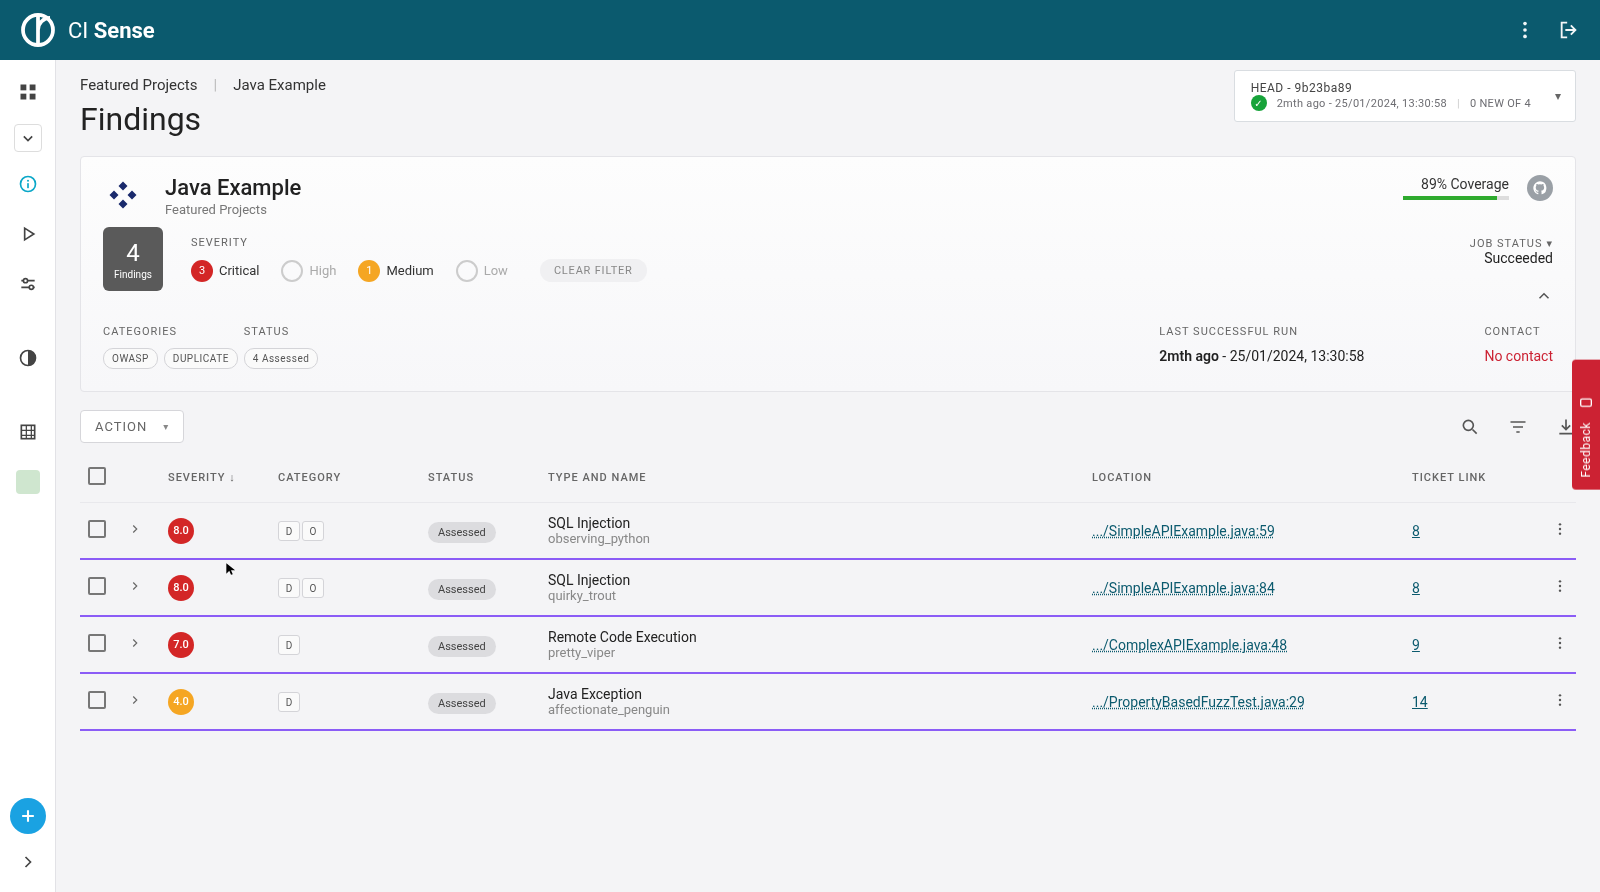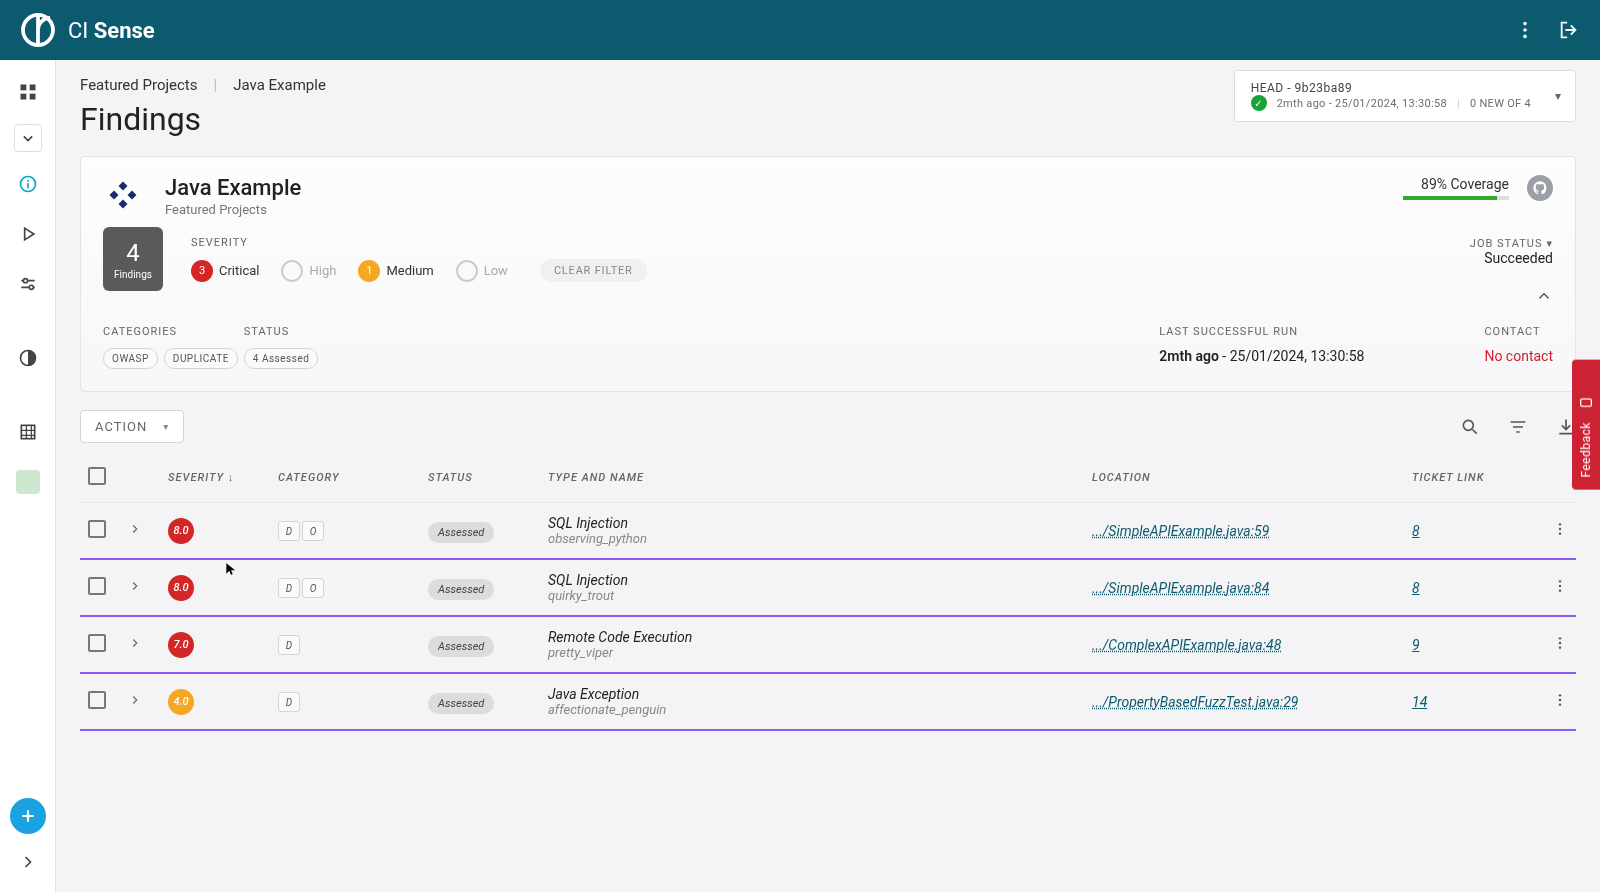--- a/index.html
+++ b/index.html
@@ -69,21 +69,21 @@
 .meta-col .val { font-size:14px; color:#222; }
 .meta-col.last-run .ago { font-weight:600; }
 .meta-col.contact .val { color:#c23; }
 
 .action-row { display:flex; align-items:center; justify-content:space-between; margin-top: 18px; }
 .btn-action { border:1px solid #d6d6da; border-radius:4px; padding:8px 14px; font-size:13px; letter-spacing:1px; color:#666; display:flex; align-items:center; gap:16px; cursor:pointer; background:#fff; }
 .btn-action .caret { font-size:10px; color:#888; }
 .table-tools { display:flex; gap:28px; color:#555; }
 .table-tools svg { width:20px; height:20px; cursor:pointer; }
 
-table { width:100%; border-collapse: collapse; margin-top: 10px; font-style: italic; }
+table { width:100%; border-collapse: collapse; margin-top: 10px; }
 th { text-align:left; font-size:11px; letter-spacing:1px; color:#666; font-weight:500; padding: 14px 8px; border-bottom:1px solid #e8e8ec; }
 td { padding: 12px 8px; border-bottom:2px solid #8b5cf6; font-size:14px; vertical-align:middle; }
 .checkbox { width:18px; height:18px; border:2px solid #777; border-radius:2px; display:inline-block; cursor:pointer; }
 .expand-chev { color:#666; cursor:pointer; }
 .sev-badge { width:26px; height:26px; border-radius:50%; display:inline-flex; align-items:center; justify-content:center; color:#fff; font-size:11px; font-weight:500; }
 .cat-tag { display:inline-block; border:1px solid #d4d4d8; border-radius:3px; width:22px; height:20px; text-align:center; font-size:10px; line-height:20px; color:#555; margin-right:2px; background:#fafafa; }
 .status-pill { background:#dcdcdf; border-radius:12px; padding:4px 10px; font-size:11px; color:#444; }
 .type-cell .nm { color:#222; }
 .type-cell .sub { color:#888; font-size:13px; }
 .loc-link { color:#0b5a6e; text-decoration:underline dotted; cursor:pointer; }

